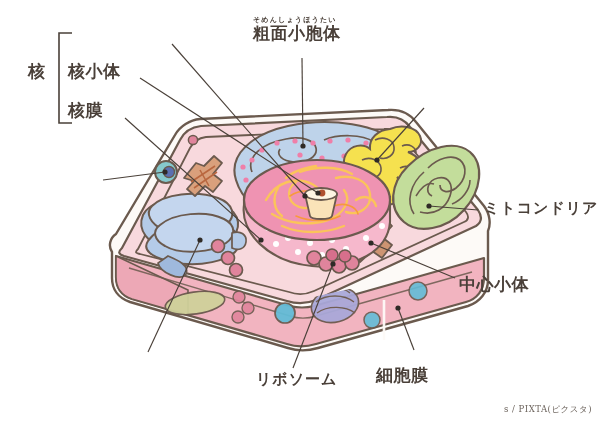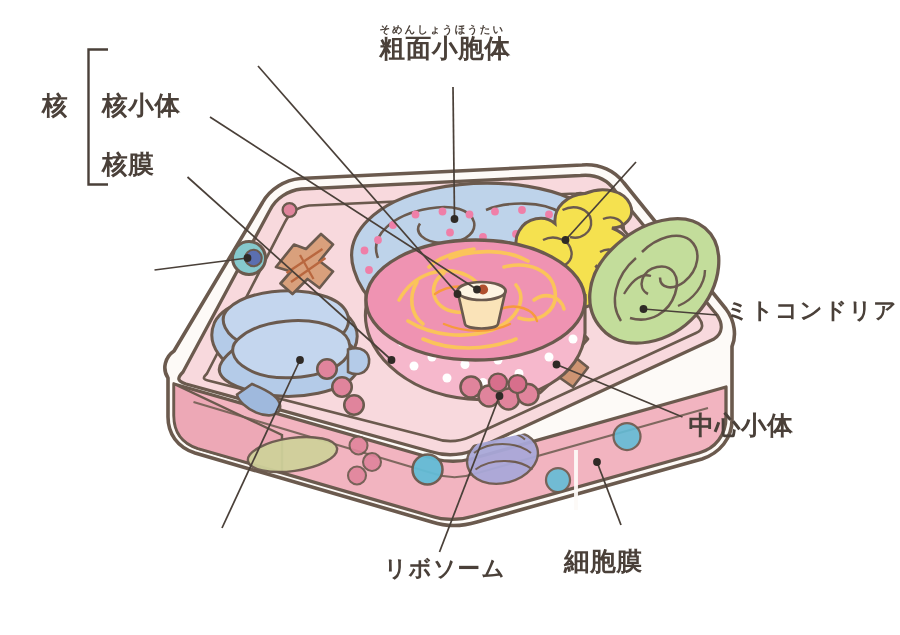--- a/index.html
+++ b/index.html
@@ -396,13 +396,14 @@
 
 
   <div class="lbl kata" style="left:244px; top:372px;margin-left:12px;">
     <span class="main">リボソーム</span>
   </div>
 
   <div class="lbl big" style="left:376px; top:355px;margin-top:12px;">
     <span class="main">細胞膜</span>
   </div>
 
+  <div class="watermark">s / PIXTA(ピクスタ)</div>
 </div>
 
 </body></html>

